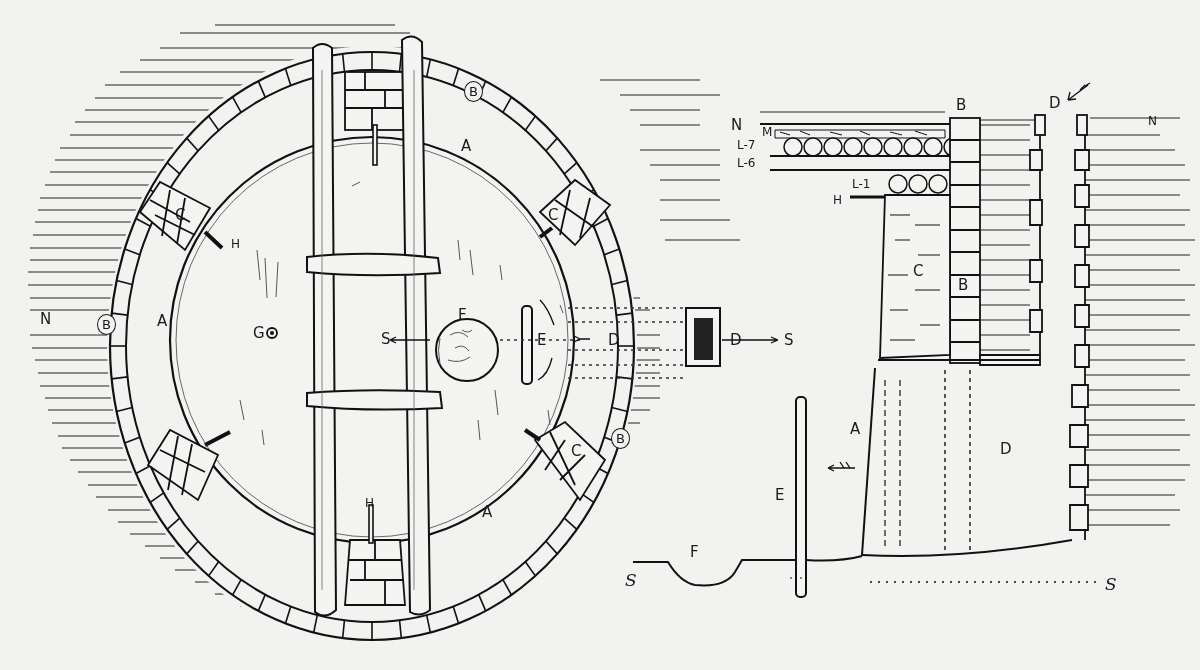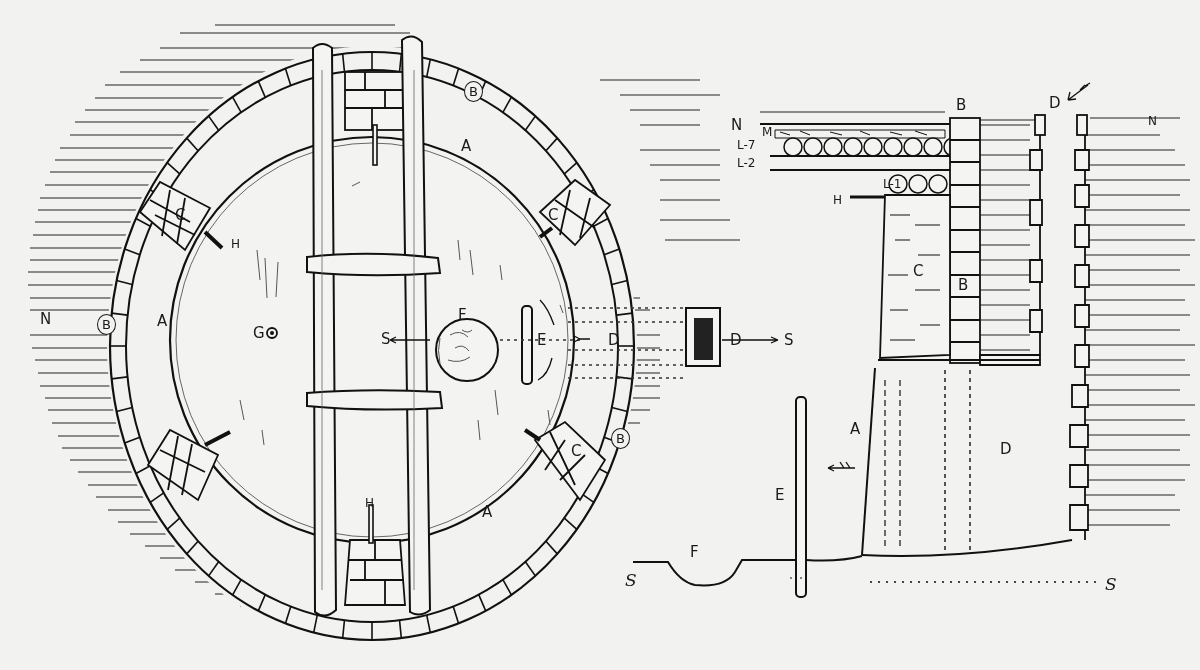--- a/index.html
+++ b/index.html
@@ -263,22 +263,22 @@
 <span class="lbl" style="left:537px;top:333px">E</span>
 <span class="lbl" style="left:608px;top:333px">D</span>
 <span class="lbl" style="left:381px;top:332px">S</span>
 
 <span class="lbl" style="left:730px;top:333px">D</span>
 <span class="lbl" style="left:784px;top:333px">S</span>
 
 <span class="lbl" style="left:731px;top:118px">N</span>
 <span class="lbl small" style="left:762px;top:126px">M</span>
 <span class="lbl small" style="left:737px;top:139px">L-7</span>
-<span class="lbl small" style="left:737px;top:157px">L-2</span>
-<span class="lbl small" style="left:883px;top:178px">L-1</span>
+<span class="lbl small" style="left:737px;top:157px">L-6</span>
+<span class="lbl small" style="left:852px;top:178px">L-1</span>
 <span class="lbl small" style="left:833px;top:194px">H</span>
 <span class="lbl" style="left:956px;top:98px">B</span>
 <span class="lbl" style="left:958px;top:278px">B</span>
 <span class="lbl" style="left:913px;top:264px">C</span>
 <span class="lbl" style="left:1049px;top:96px">D</span>
 <span class="lbl small" style="left:1148px;top:115px">N</span>
 <span class="lbl" style="left:850px;top:422px">A</span>
 <span class="lbl" style="left:1000px;top:442px">D</span>
 <span class="lbl" style="left:775px;top:488px">E</span>
 <span class="lbl" style="left:690px;top:545px">F</span>

